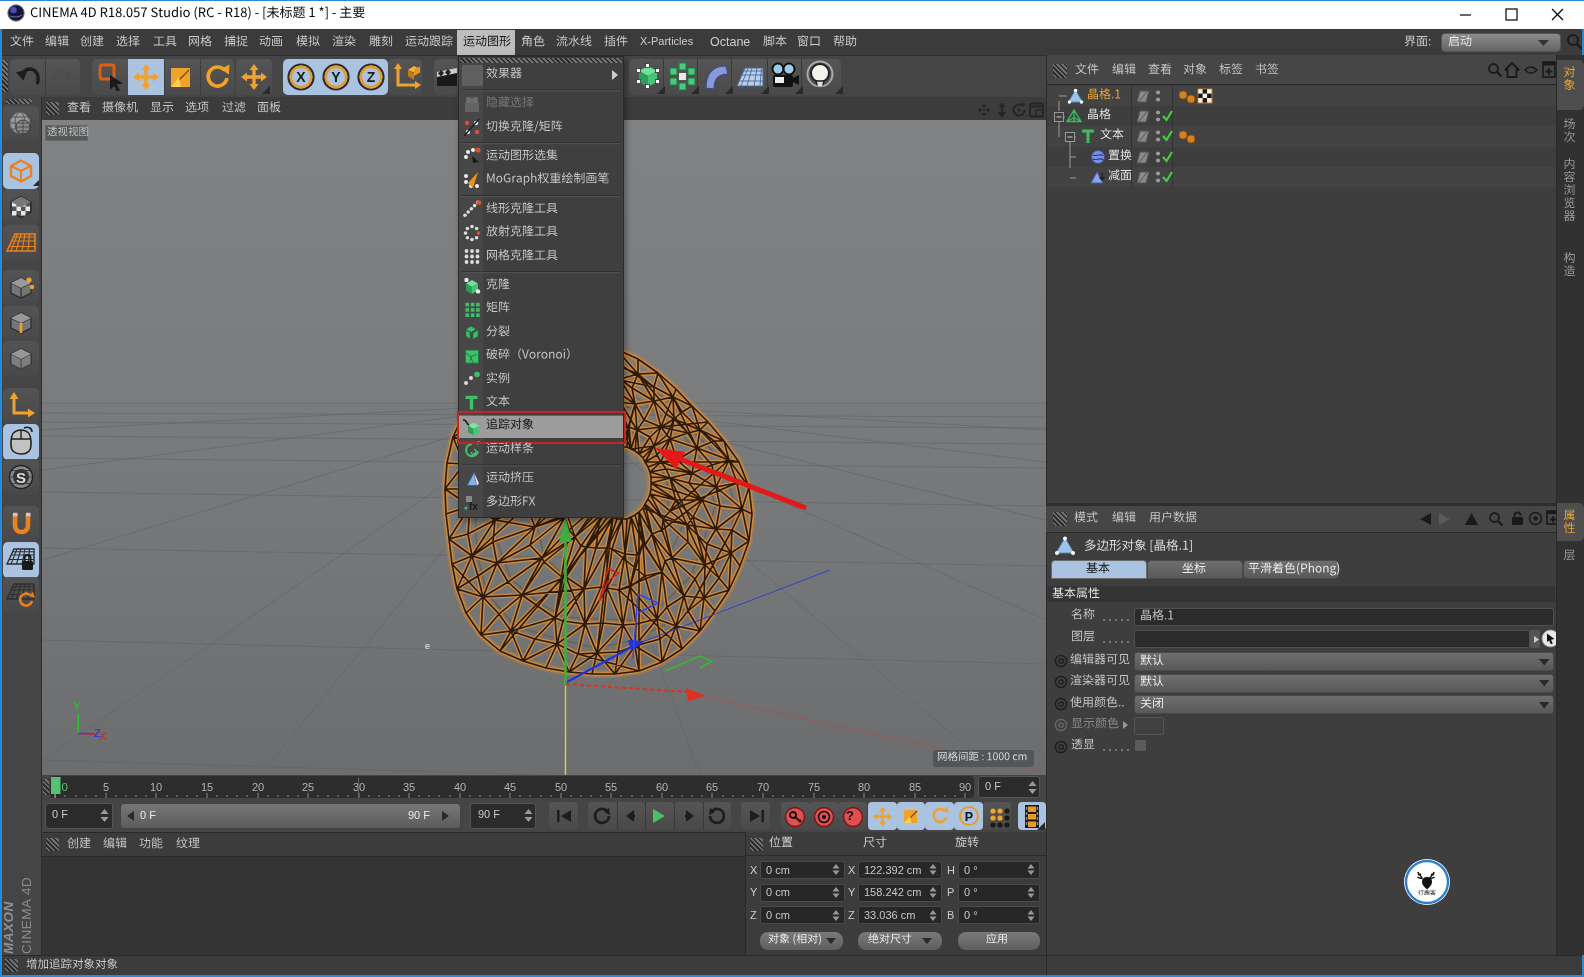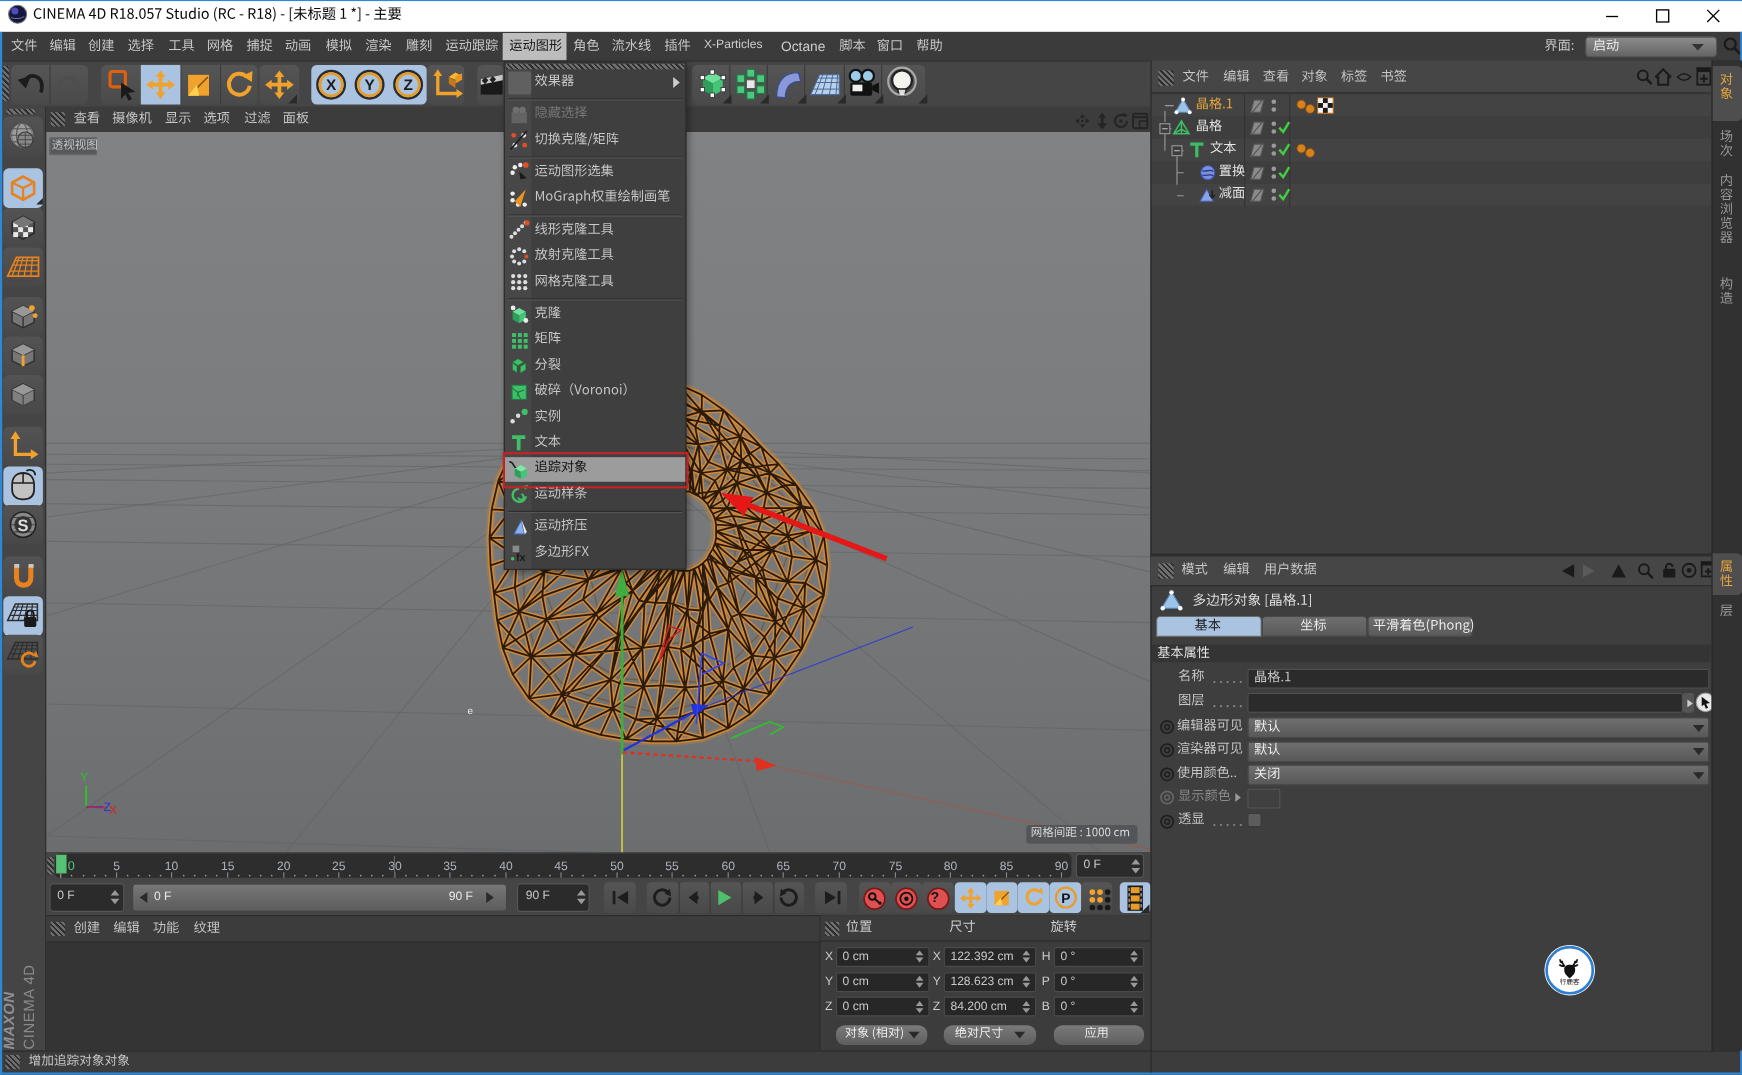--- a/index.html
+++ b/index.html
@@ -1048,39 +1048,39 @@
     <path d="M4 0l-3.5 4.5h7zM4 11l-3.5-4.5h7z"></path>
   </svg>
 <div class="abs" style="left:750px;top:886px;font-size:11px;color:#ccc">Y</div>
 <div class="abs" style="left:760.0px;top:883.5px;width:85.0px;height:18.0px;background:#272727;border-radius:2px;border:1px solid #4a4a4a"></div>
 <div class="abs" style="left:766px;top:886px;font-size:11px;color:#c8c8c8">0 cm</div>
 <svg class="t" style="left:832px;top:887px" width="8" height="11" fill="#999">
     <path d="M4 0l-3.5 4.5h7zM4 11l-3.5-4.5h7z"></path>
   </svg>
 <div class="abs" style="left:848px;top:886px;font-size:11px;color:#ccc">Y</div>
 <div class="abs" style="left:857.5px;top:883.5px;width:84.0px;height:18.0px;background:#272727;border-radius:2px;border:1px solid #4a4a4a"></div>
-<div class="abs" style="left:864px;top:886px;font-size:11px;color:#c8c8c8">128.623 cm</div>
+<div class="abs" style="left:864px;top:886px;font-size:11px;color:#c8c8c8">158.242 cm</div>
 <svg class="t" style="left:929px;top:887px" width="8" height="11" fill="#999">
     <path d="M4 0l-3.5 4.5h7zM4 11l-3.5-4.5h7z"></path>
   </svg>
 <div class="abs" style="left:947px;top:886px;font-size:11px;color:#ccc">P</div>
 <div class="abs" style="left:958.0px;top:883.5px;width:81.5px;height:18.0px;background:#272727;border-radius:2px;border:1px solid #4a4a4a"></div>
 <div class="abs" style="left:964px;top:886px;font-size:11px;color:#c8c8c8">0 °</div>
 <svg class="t" style="left:1027px;top:887px" width="8" height="11" fill="#999">
     <path d="M4 0l-3.5 4.5h7zM4 11l-3.5-4.5h7z"></path>
   </svg>
 <div class="abs" style="left:750px;top:909px;font-size:11px;color:#ccc">Z</div>
 <div class="abs" style="left:760.0px;top:906.0px;width:85.0px;height:18.0px;background:#272727;border-radius:2px;border:1px solid #4a4a4a"></div>
 <div class="abs" style="left:766px;top:909px;font-size:11px;color:#c8c8c8">0 cm</div>
 <svg class="t" style="left:832px;top:910px" width="8" height="11" fill="#999">
     <path d="M4 0l-3.5 4.5h7zM4 11l-3.5-4.5h7z"></path>
   </svg>
 <div class="abs" style="left:848px;top:909px;font-size:11px;color:#ccc">Z</div>
 <div class="abs" style="left:857.5px;top:906.0px;width:84.0px;height:18.0px;background:#272727;border-radius:2px;border:1px solid #4a4a4a"></div>
-<div class="abs" style="left:864px;top:909px;font-size:11px;color:#c8c8c8">84.200 cm</div>
+<div class="abs" style="left:864px;top:909px;font-size:11px;color:#c8c8c8">33.036 cm</div>
 <svg class="t" style="left:929px;top:910px" width="8" height="11" fill="#999">
     <path d="M4 0l-3.5 4.5h7zM4 11l-3.5-4.5h7z"></path>
   </svg>
 <div class="abs" style="left:947px;top:909px;font-size:11px;color:#ccc">B</div>
 <div class="abs" style="left:958.0px;top:906.0px;width:81.5px;height:18.0px;background:#272727;border-radius:2px;border:1px solid #4a4a4a"></div>
 <div class="abs" style="left:964px;top:909px;font-size:11px;color:#c8c8c8">0 °</div>
 <svg class="t" style="left:1027px;top:910px" width="8" height="11" fill="#999">
     <path d="M4 0l-3.5 4.5h7zM4 11l-3.5-4.5h7z"></path>
   </svg>
 <div class="abs" style="left:760.0px;top:931.5px;width:83.0px;height:18.0px;background:linear-gradient(#7a7a7a,#5e5e5e);border-radius:8px"></div>

